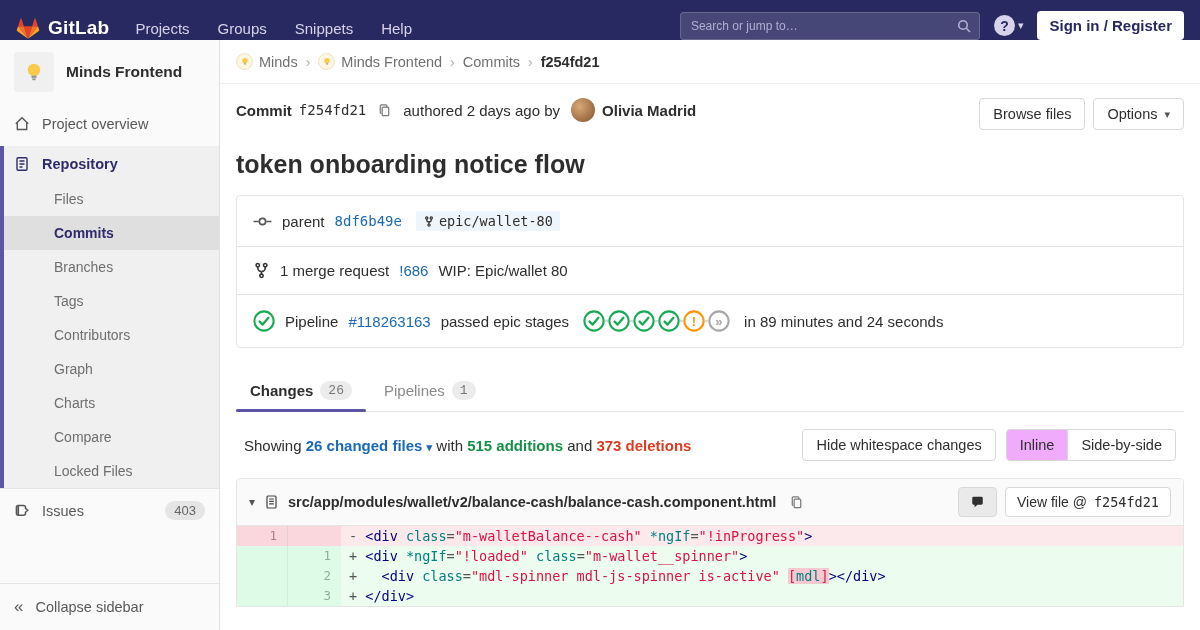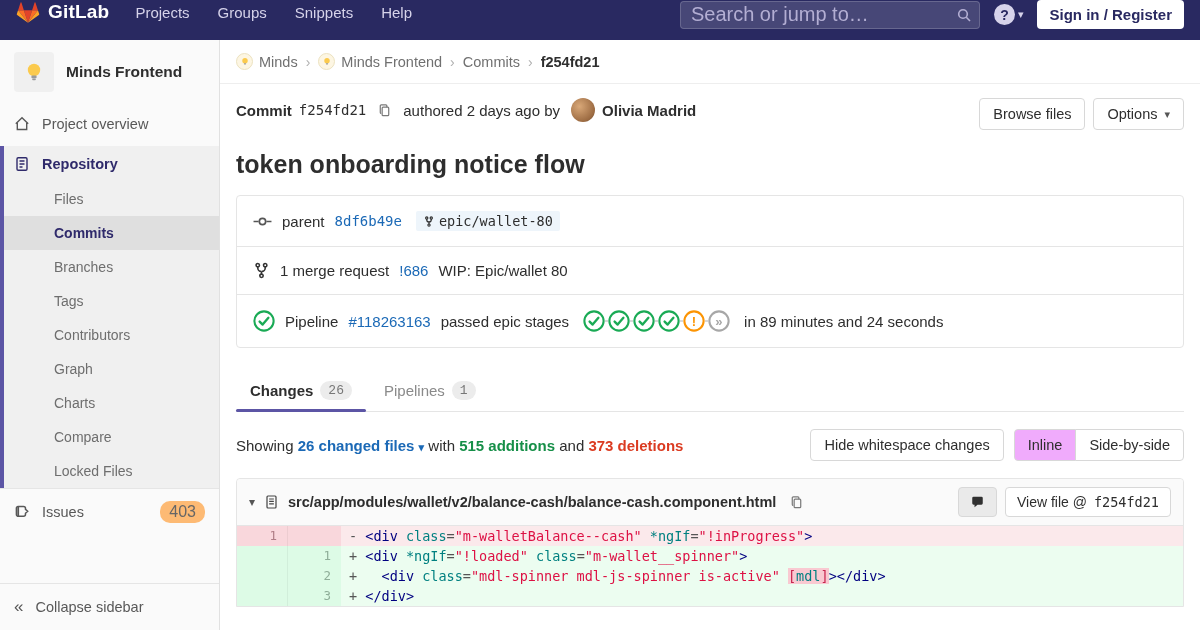--- a/index.html
+++ b/index.html
@@ -9,31 +9,31 @@
     --navbar-bg:#292961; --accent:#5c55a5; --link:#1b69b6; --text:#2e2e2e;
     --muted:#707070; --border:#e5e5e5; --green:#1aaa55; --green-text:#168f48;
     --red-text:#db3b21; --orange:#fc9403; --sidebar-bg:#fafafa;
     --removed-bg:#fbe9eb; --removed-num-bg:#f9d7dc; --added-bg:#ecfdf0; --added-num-bg:#ddfbe6;
     --code-tag:#000080; --code-attr:#008080; --code-str:#dd1144; --err-bg:#f9c9d1;
   }
   svg { display:block; }
 
   
   .navbar { position:fixed; top:0; left:0; right:0; height:40px; background:var(--navbar-bg);
-    display:flex; align-items:flex-start; justify-content:space-between; padding:0 16px; z-index:10; }
+    display:flex; align-items:flex-end; justify-content:space-between; padding:0 16px; z-index:10; }
   .nav-left { display:flex; align-items:center; gap:26px; }
   .logo { display:flex; align-items:center; gap:8px; cursor:pointer; }
   .logo-text { color:#fff; font-size:19px; font-weight:600; letter-spacing:.2px; }
   .nav-menu { display:flex; align-items:center; gap:28px; }
   .nav-item { color:#d6d3ea; font-size:15px; cursor:pointer; text-decoration:none; }
   .nav-right { display:flex; align-items:center; gap:14px; }
   .search-box { position:relative; width:300px; }
   .search-box input { width:100%; height:28px; background:rgba(255,255,255,.14);
     border:1px solid rgba(255,255,255,.18); border-radius:4px; padding:0 30px 0 10px;
-    color:#e8e6f5; font-size:20px; outline:none; font-family:inherit; }
+    color:#e8e6f5; font-size:12px; outline:none; font-family:inherit; }
   .search-box input::placeholder { color:#b3aed3; }
   .search-icon { position:absolute; right:8px; top:6px; }
   .help-menu { display:flex; align-items:center; gap:3px; cursor:pointer; }
   .help-circle { width:21px; height:21px; border-radius:50%; background:#d6d3ea; color:#292961;
     font-weight:bold; font-size:14px; display:flex; align-items:center; justify-content:center; }
   .help-caret { color:#d6d3ea; font-size:11px; }
   .signin-btn { background:#fff; color:#292961; font-weight:600; font-size:15px;
     padding:6px 12px; border-radius:4px; cursor:pointer; text-decoration:none; }
 
   
@@ -46,21 +46,21 @@
   .side-item { display:flex; align-items:center; gap:12px; padding:10px 14px; font-size:14.5px;
     color:#585858; cursor:pointer; }
   .repo-section { background:#f0f0f0; border-left:4px solid var(--accent); margin-top:4px; }
   .repo-section .side-item { padding-left:10px; }
   .repo-head { font-weight:600; color:#2f2a6b; }
   .subnav a { display:block; padding:9px 14px 9px 50px; font-size:14px; color:#6e6e6e;
     cursor:pointer; text-decoration:none; }
   .subnav a.active { background:#dfdfdf; color:#2f2a6b; font-weight:600; }
   .issues-row { display:flex; align-items:center; gap:12px; padding:12px 14px; font-size:14.5px;
     color:#585858; border-top:1px solid #e5e5e5; cursor:pointer; }
-  .issues-badge { margin-left:auto; background:#fdba74; color:#666; font-size:16px;
+  .issues-badge { margin-left:auto; background:#e5e5e5; color:#666; font-size:13px;
     border-radius:10px; padding:2px 9px; }
   .collapse-row { position:absolute; bottom:0; left:0; right:0; display:flex; align-items:center;
     gap:12px; padding:13px 14px; font-size:14.5px; color:#585858; border-top:1px solid #e5e5e5;
     cursor:pointer; background:var(--sidebar-bg); }
   .collapse-icon { font-size:17px; color:#555; }
 
   
   .main { margin-left:220px; padding-top:40px; }
   .breadcrumb { display:flex; align-items:center; gap:8px; height:44px; padding:0 16px;
     border-bottom:1px solid #eee; font-size:14.5px; color:#707070; }
@@ -104,21 +104,21 @@
 
   .tabs { display:flex; gap:4px; border-bottom:1px solid var(--border); margin-top:22px; }
   .tab { display:flex; align-items:center; gap:7px; padding:11px 14px; font-size:15px;
     color:#8a8a8a; cursor:pointer; position:relative; }
   .tab.active { color:#2e2e2e; font-weight:700; }
   .tab.active::after { content:""; position:absolute; left:0; right:0; bottom:-1px; height:3px;
     background:var(--accent); border-radius:2px; }
   .tab-badge { background:#ececec; color:#777; border-radius:10px; padding:2px 8px;
     font-size:13px; font-weight:400;font-family:Liberation Mono, monospace; }
 
-  .summary-row { display:flex; align-items:center; justify-content:space-between; margin:17px 0; }
+  .summary-row { display:flex; align-items:center; justify-content:space-between; margin:17px 8px; }
   .summary-text { font-size:15px; color:#2e2e2e; }
   .summary-text .files { color:var(--link); font-weight:700; cursor:pointer; }
   .summary-text .caret { color:var(--link); font-size:11px; }
   .summary-text .adds { color:var(--green-text); font-weight:700; }
   .summary-text .dels { color:var(--red-text); font-weight:700; }
   .summary-actions { display:flex; gap:10px; }
   .btn-group { display:flex; }
   .btn-group .btn { border-radius:0; margin-left:-1px; }
   .btn-group .btn:first-child { border-radius:4px 0 0 4px; margin-left:0; }
   .btn-group .btn:last-child { border-radius:0 4px 4px 0; }

